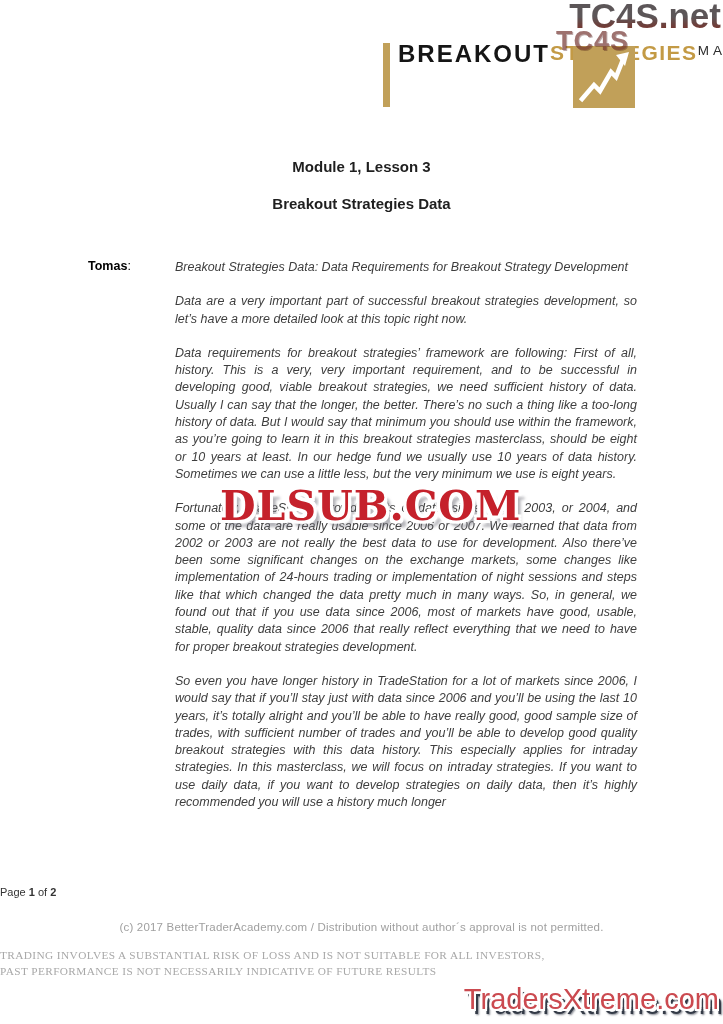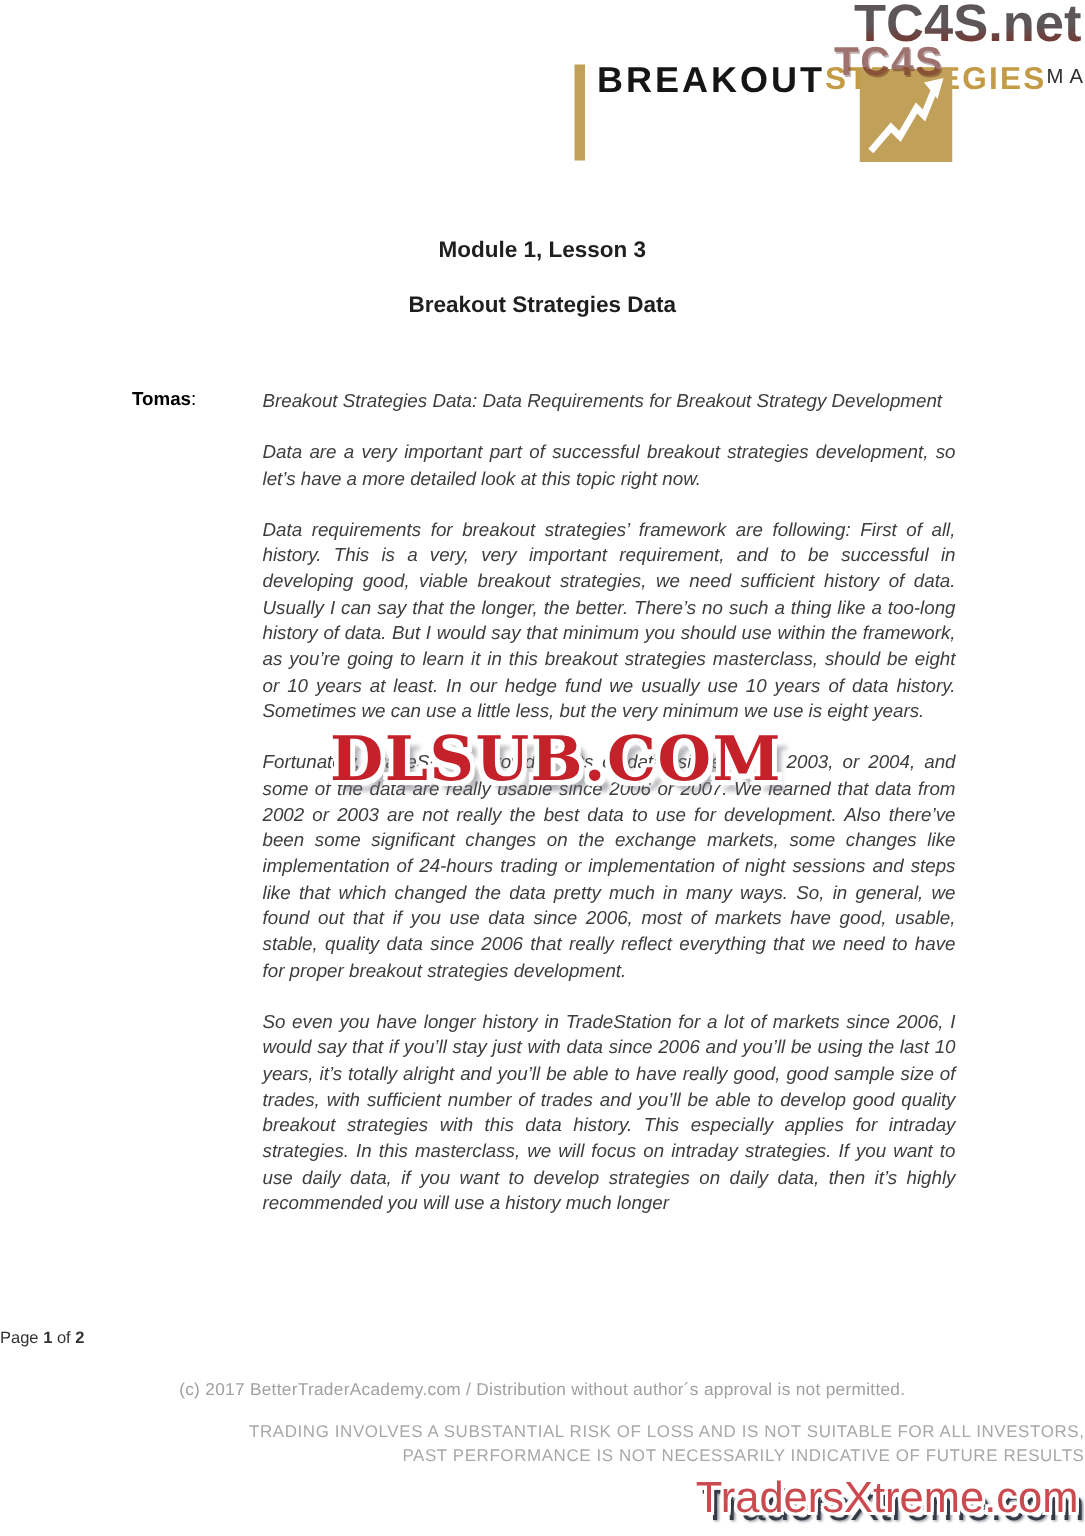--- a/index.html
+++ b/index.html
@@ -70,22 +70,22 @@
   
   .pagenum{position:absolute;top:886px;left:0;right:30px;text-align:left;font-size:11px;color:#333;}
   .pagenum b{font-weight:bold;}
 
   
   .copyright{
     position:absolute;top:921px;left:0;right:0;text-align:center;
     font-size:11.5px;letter-spacing:.2px;color:var(--footer-gray,#a0a0a0);
   }
   .disclaimer{
-    position:absolute;top:948px;left:0;right:0;text-align:right;
-    font-size:11.3px;letter-spacing:.4px;line-height:15.5px;color:#a8a8a8;
+    position:absolute;top:948px;left:0;right:0;text-align:left;
+    font-size:11.3px;letter-spacing:.4px;line-height:15.5px;color:#a8a8a8;font-family:Liberation Serif, serif;
   }
 
   
   .txtreme{
     position:absolute;top:983px;right:4px;
     font-size:29px;font-weight:normal;letter-spacing:0;
     color:var(--tradersxtreme-red,#cb4a50);
     text-shadow:
       -2px 0 0 #fff, 2px 0 0 #fff, 0 -2px 0 #fff, 0 2px 0 #fff,
       -2px -2px 0 #fff, 2px -2px 0 #fff, -2px 2px 0 #fff, 2px 2px 0 #fff,

